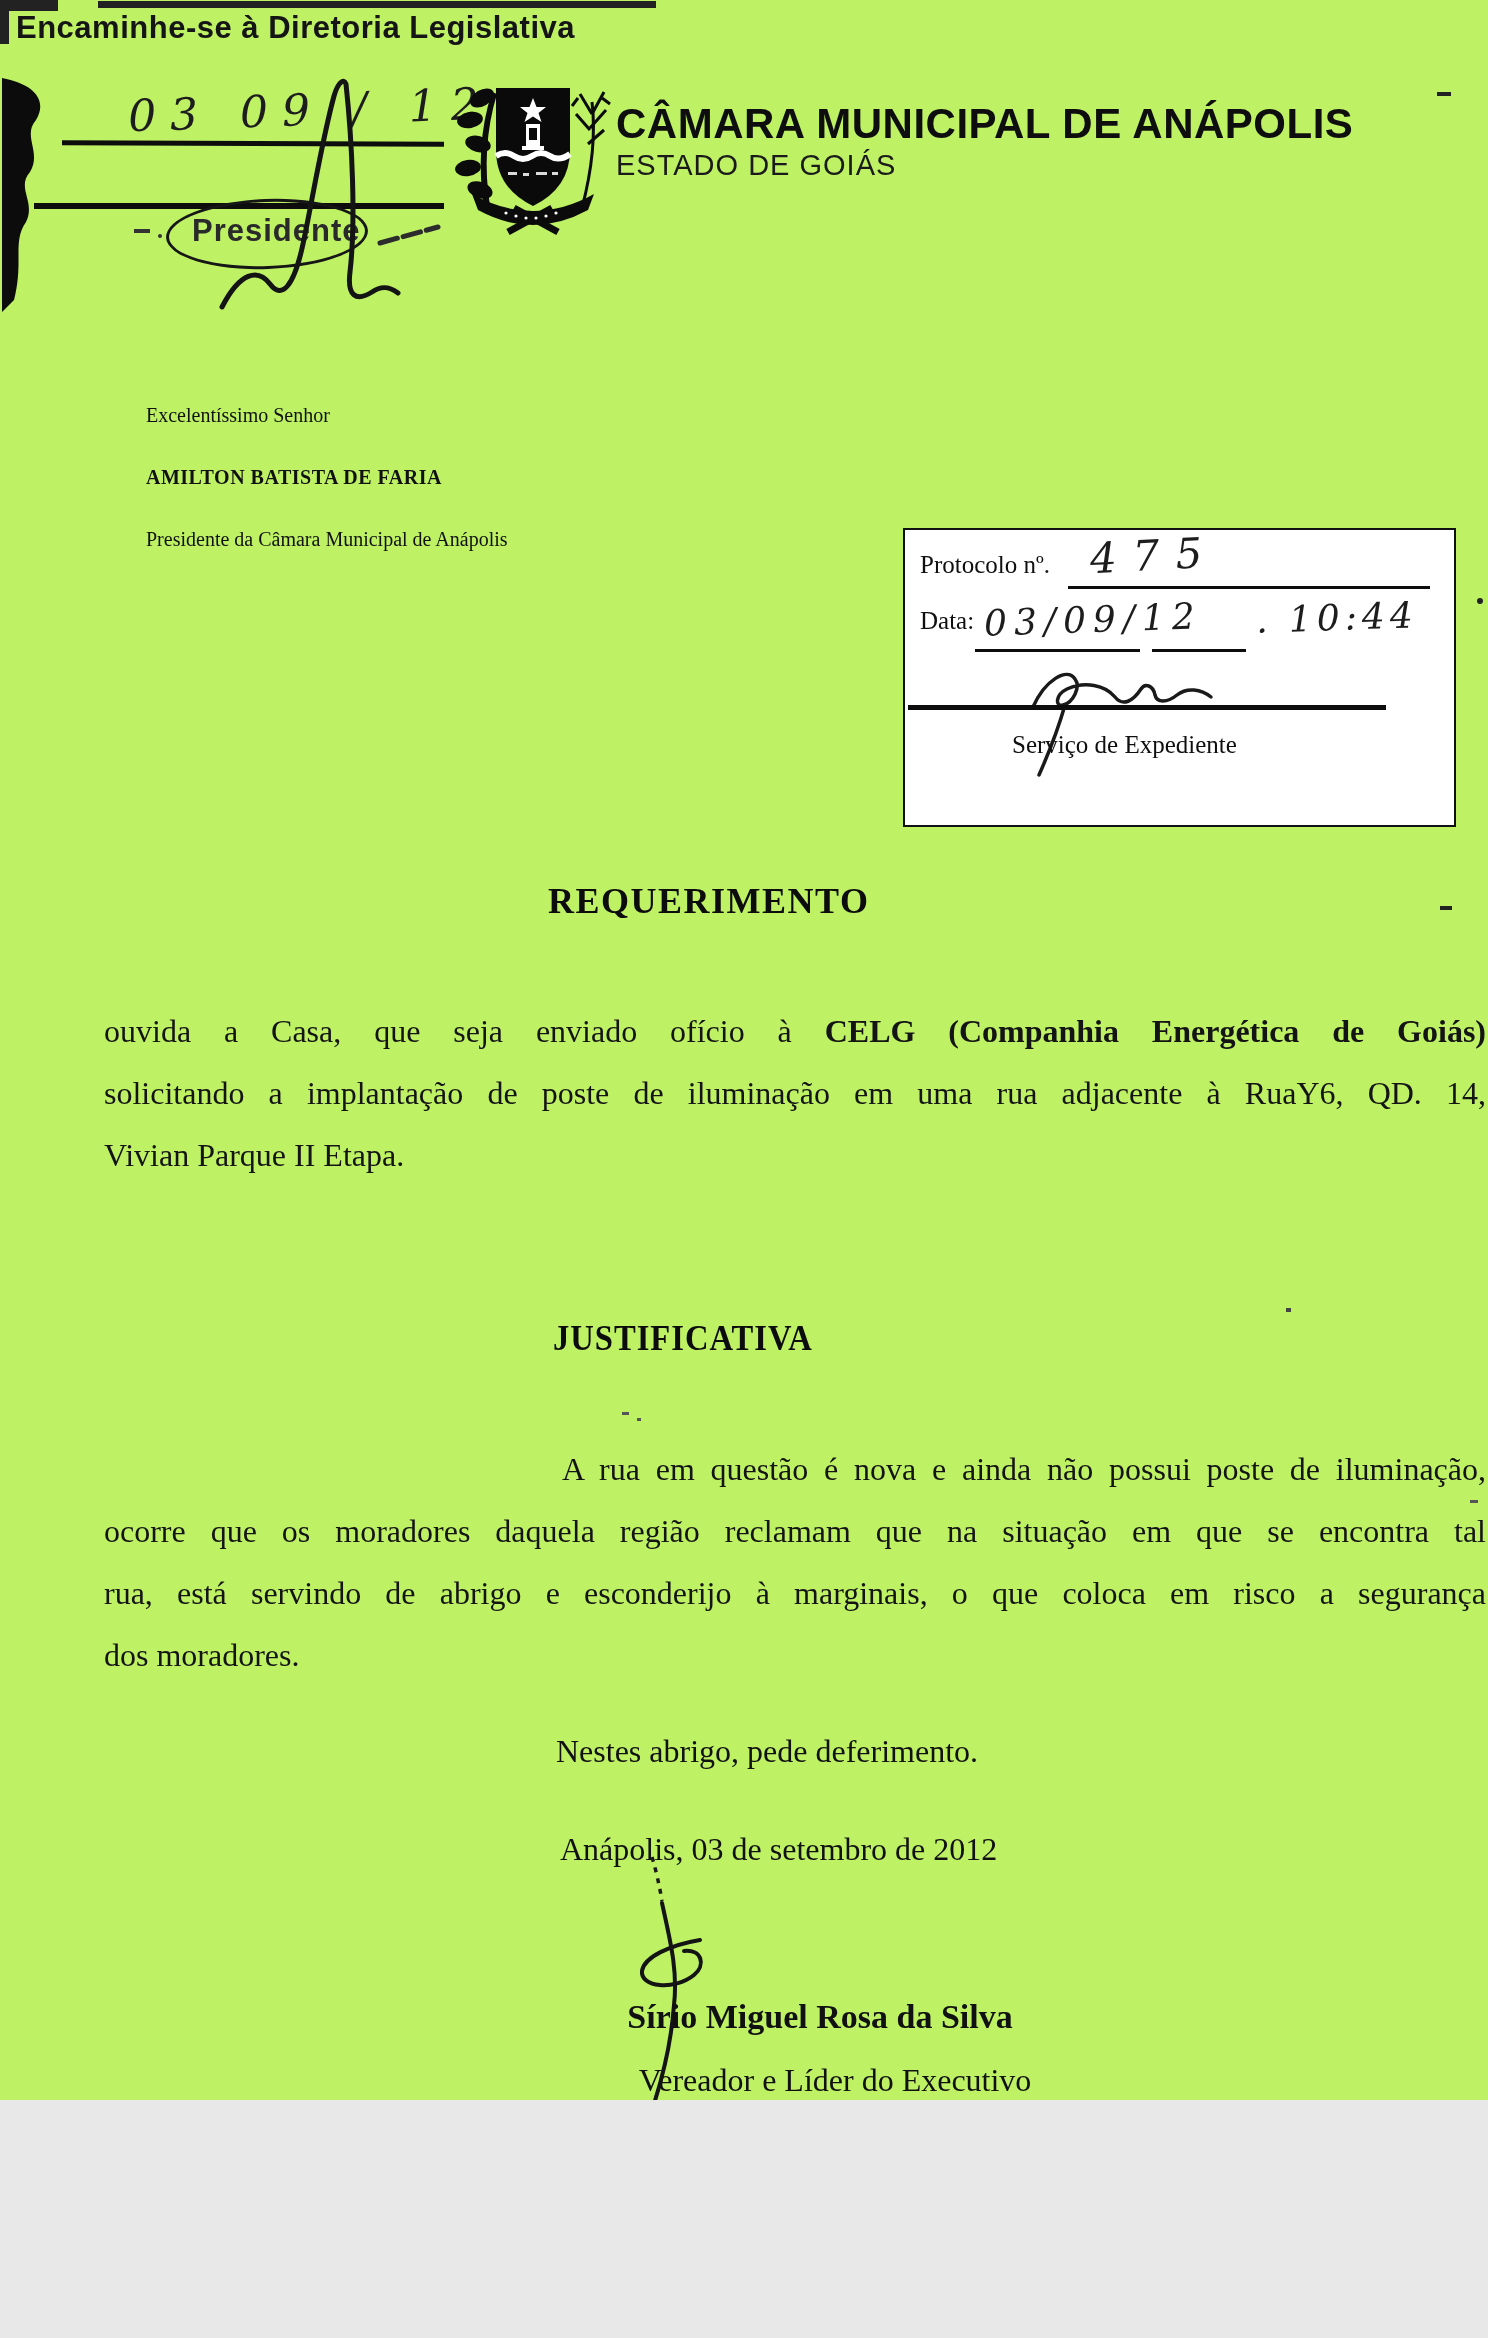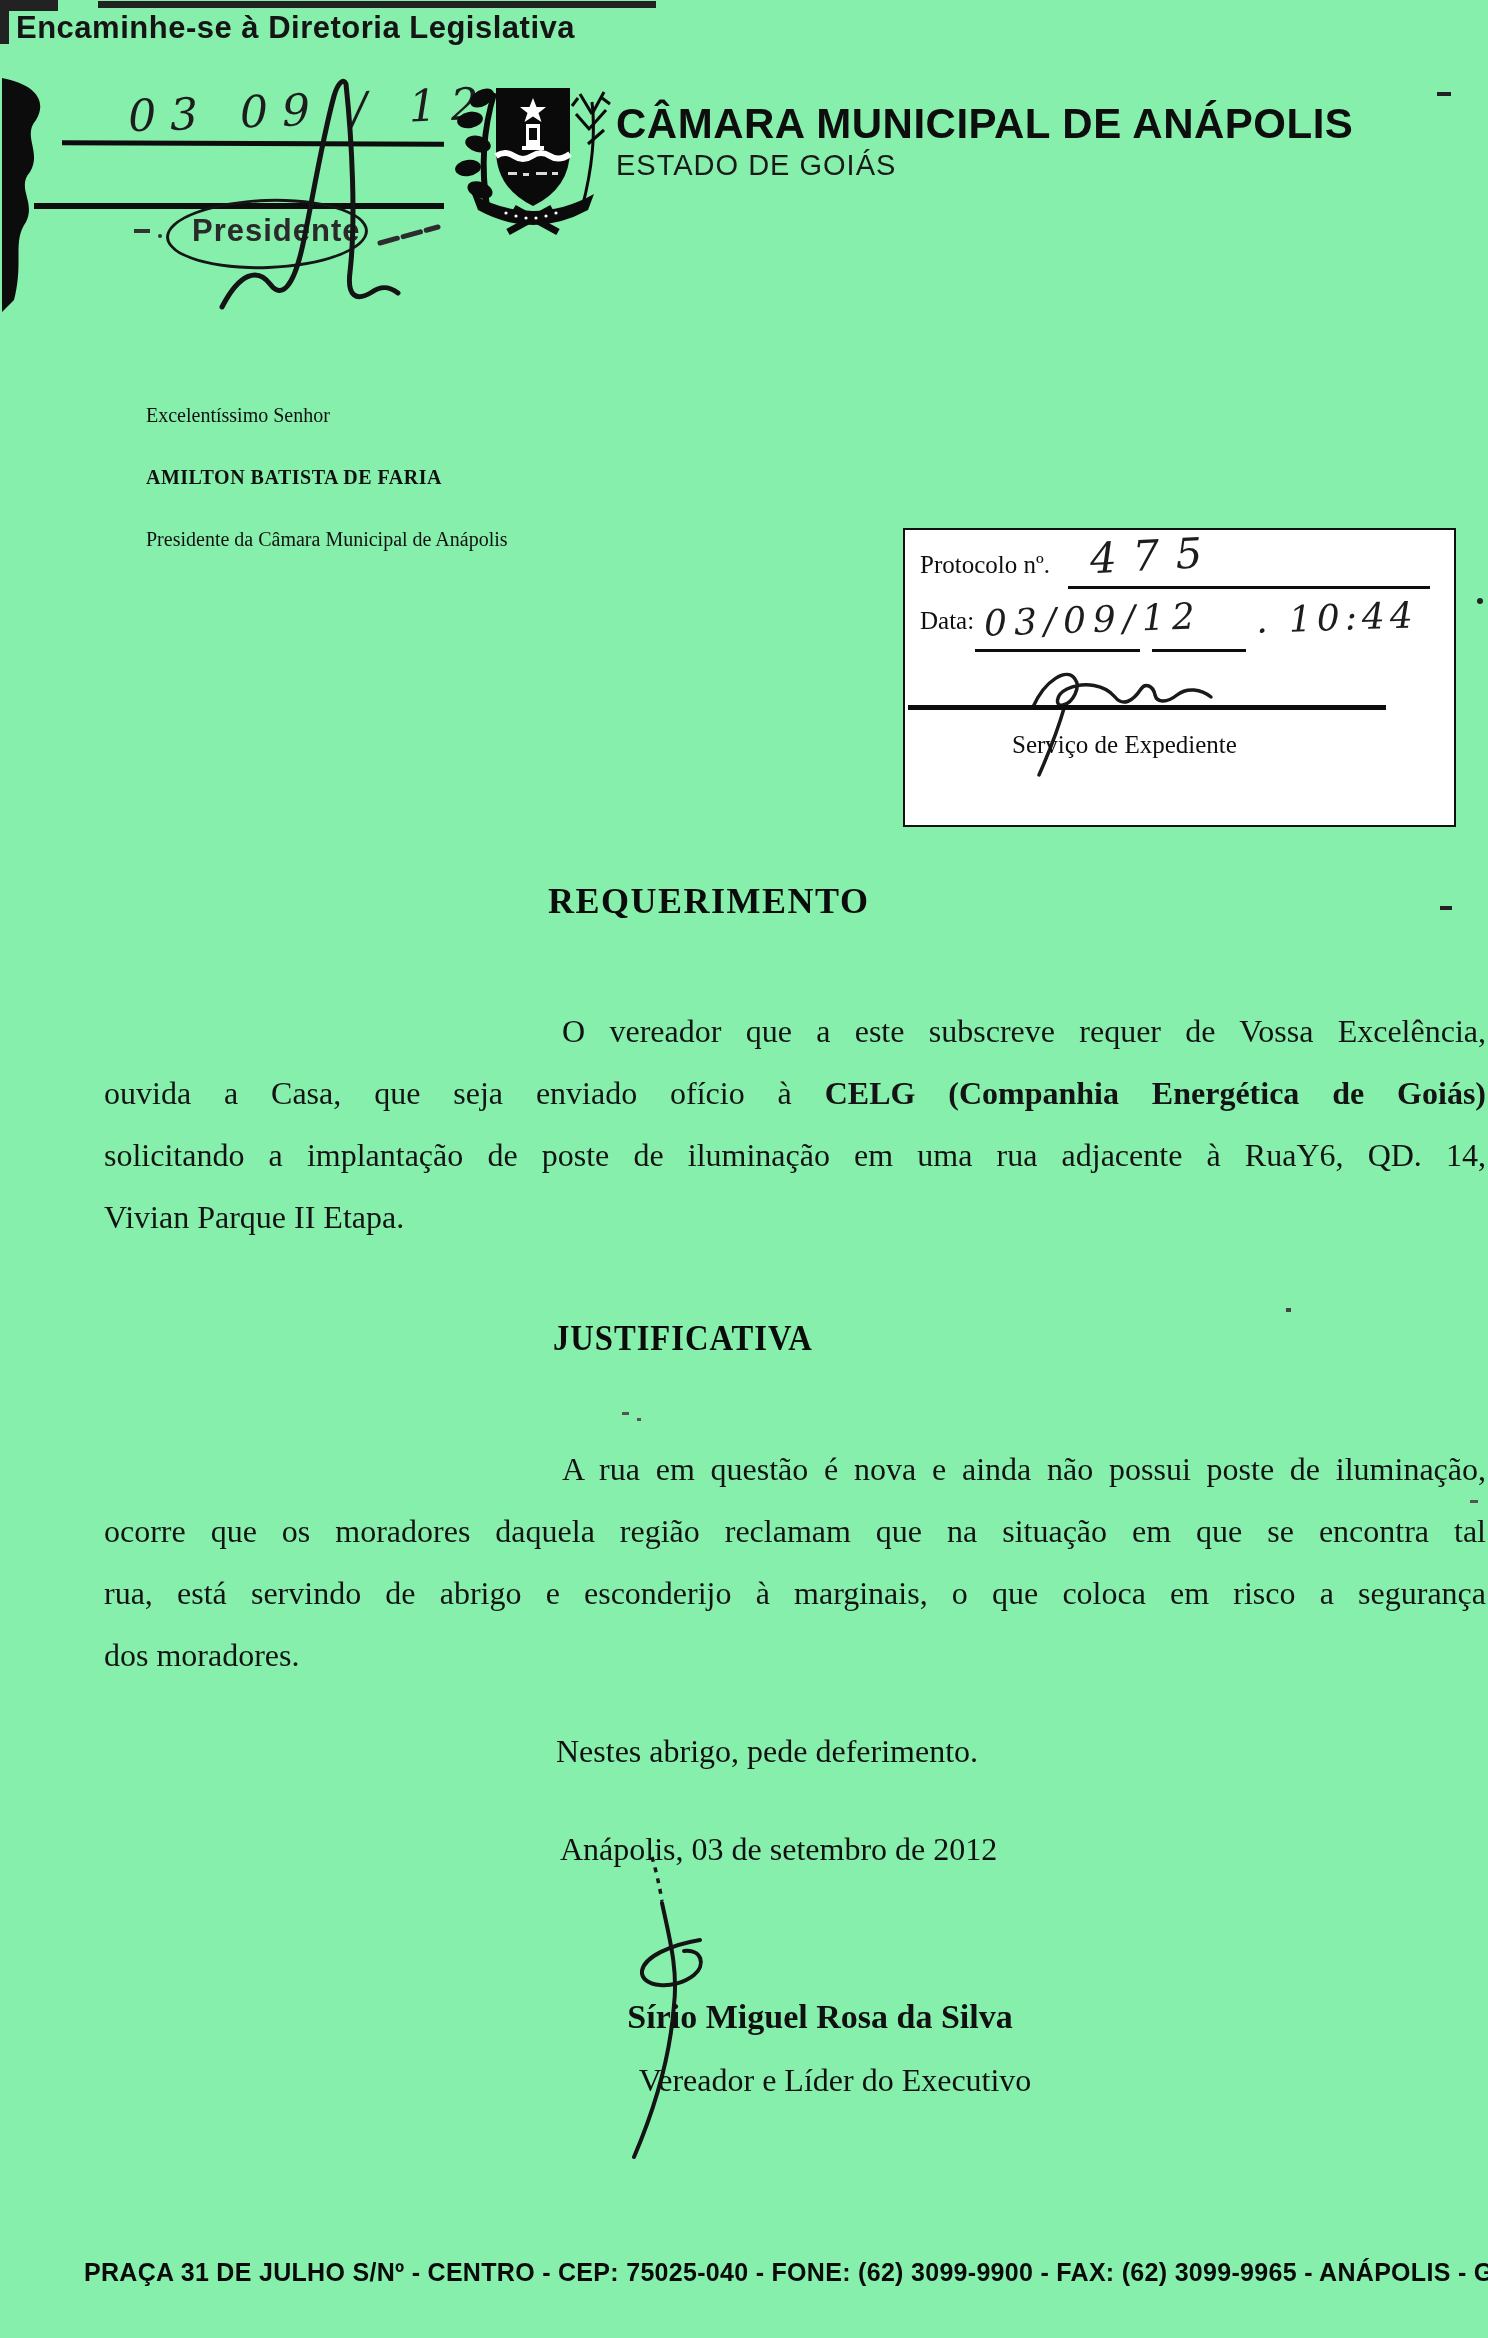--- a/index.html
+++ b/index.html
@@ -1,16 +1,16 @@
 <!DOCTYPE html>
 <html><head>
 <meta charset="utf-8">
 <style>
   html,body{margin:0;padding:0;background:#e8e8e8;}
-  .page{position:relative;width:1488px;height:2338px;background:#86efac;overflow:hidden;
+  .page{position:relative;width:1488px;height:2100px;background:#bef264;overflow:hidden;
         font-family:"Liberation Serif",serif;color:#111;}
   .abs{position:absolute;}
   
   .stamp-l1{left:16px;top:10px;font-family:"Liberation Sans",sans-serif;font-weight:bold;
             font-size:31px;letter-spacing:.5px;color:#151515;}
   .stamp-l2{left:16px;top:46px;font-family:"Liberation Sans",sans-serif;font-weight:bold;
             font-size:31px;letter-spacing:.5px;color:#1b1b1b;}
   .faded{color:#6b6b6b;opacity:.8;filter:blur(.5px);}
   .hand{font-family:"DejaVu Serif",serif;font-style:italic;color:#1d1d1d;}
   .stamp-date{left:128px;top:84px;font-size:44px;letter-spacing:14px;transform:rotate(-2deg);}
@@ -144,21 +144,20 @@
   <svg style="left:1015px;top:645px;" width="230" height="140" viewBox="0 0 230 140">
     <path d="M18,62 C30,35 52,22 60,34 C66,42 58,58 48,60 C40,62 40,50 52,44 C70,36 90,40 100,52 C108,62 118,56 126,44 C130,38 138,40 140,50 C142,58 152,58 162,50 C172,42 186,44 196,52" fill="none" stroke="#1a1a1a" stroke-width="3.5" stroke-linecap="round"></path>
     <path d="M50,60 C42,88 32,112 24,130" fill="none" stroke="#1a1a1a" stroke-width="3.5" stroke-linecap="round"></path>
   </svg>
   <div class="abs rule" style="left:908px;top:705px;width:478px;height:5px;"></div>
   <div class="abs plabel" style="left:1012px;top:731px;">Serviço de Expediente</div>
 
   <div class="abs doc-title">REQUERIMENTO</div>
 
   <div class="abs para" style="left:104px;top:1000px;">
-      <div class="line just ind"><span>O vereador que a este subscreve requer de Vossa Excelência,</span></div>
       <div class="line just"><span>ouvida a Casa, que seja enviado ofício à </span><span class="b">CELG (Companhia Energética de Goiás)</span></div>
       <div class="line just"><span>solicitando a implantação de poste de iluminação em uma rua adjacente à RuaY6, QD. 14,</span></div>
       <div class="line"><span>Vivian Parque II Etapa.</span></div>
     </div>
 
   <div class="abs just-title">JUSTIFICATIVA</div>
 
   <div class="abs para" style="left:104px;top:1438px;">
       <div class="line just ind"><span>A rua em questão é nova e ainda não possui poste de iluminação,</span></div>
       <div class="line just"><span>ocorre que os moradores daquela região reclamam que na situação em que se encontra tal</span></div>

